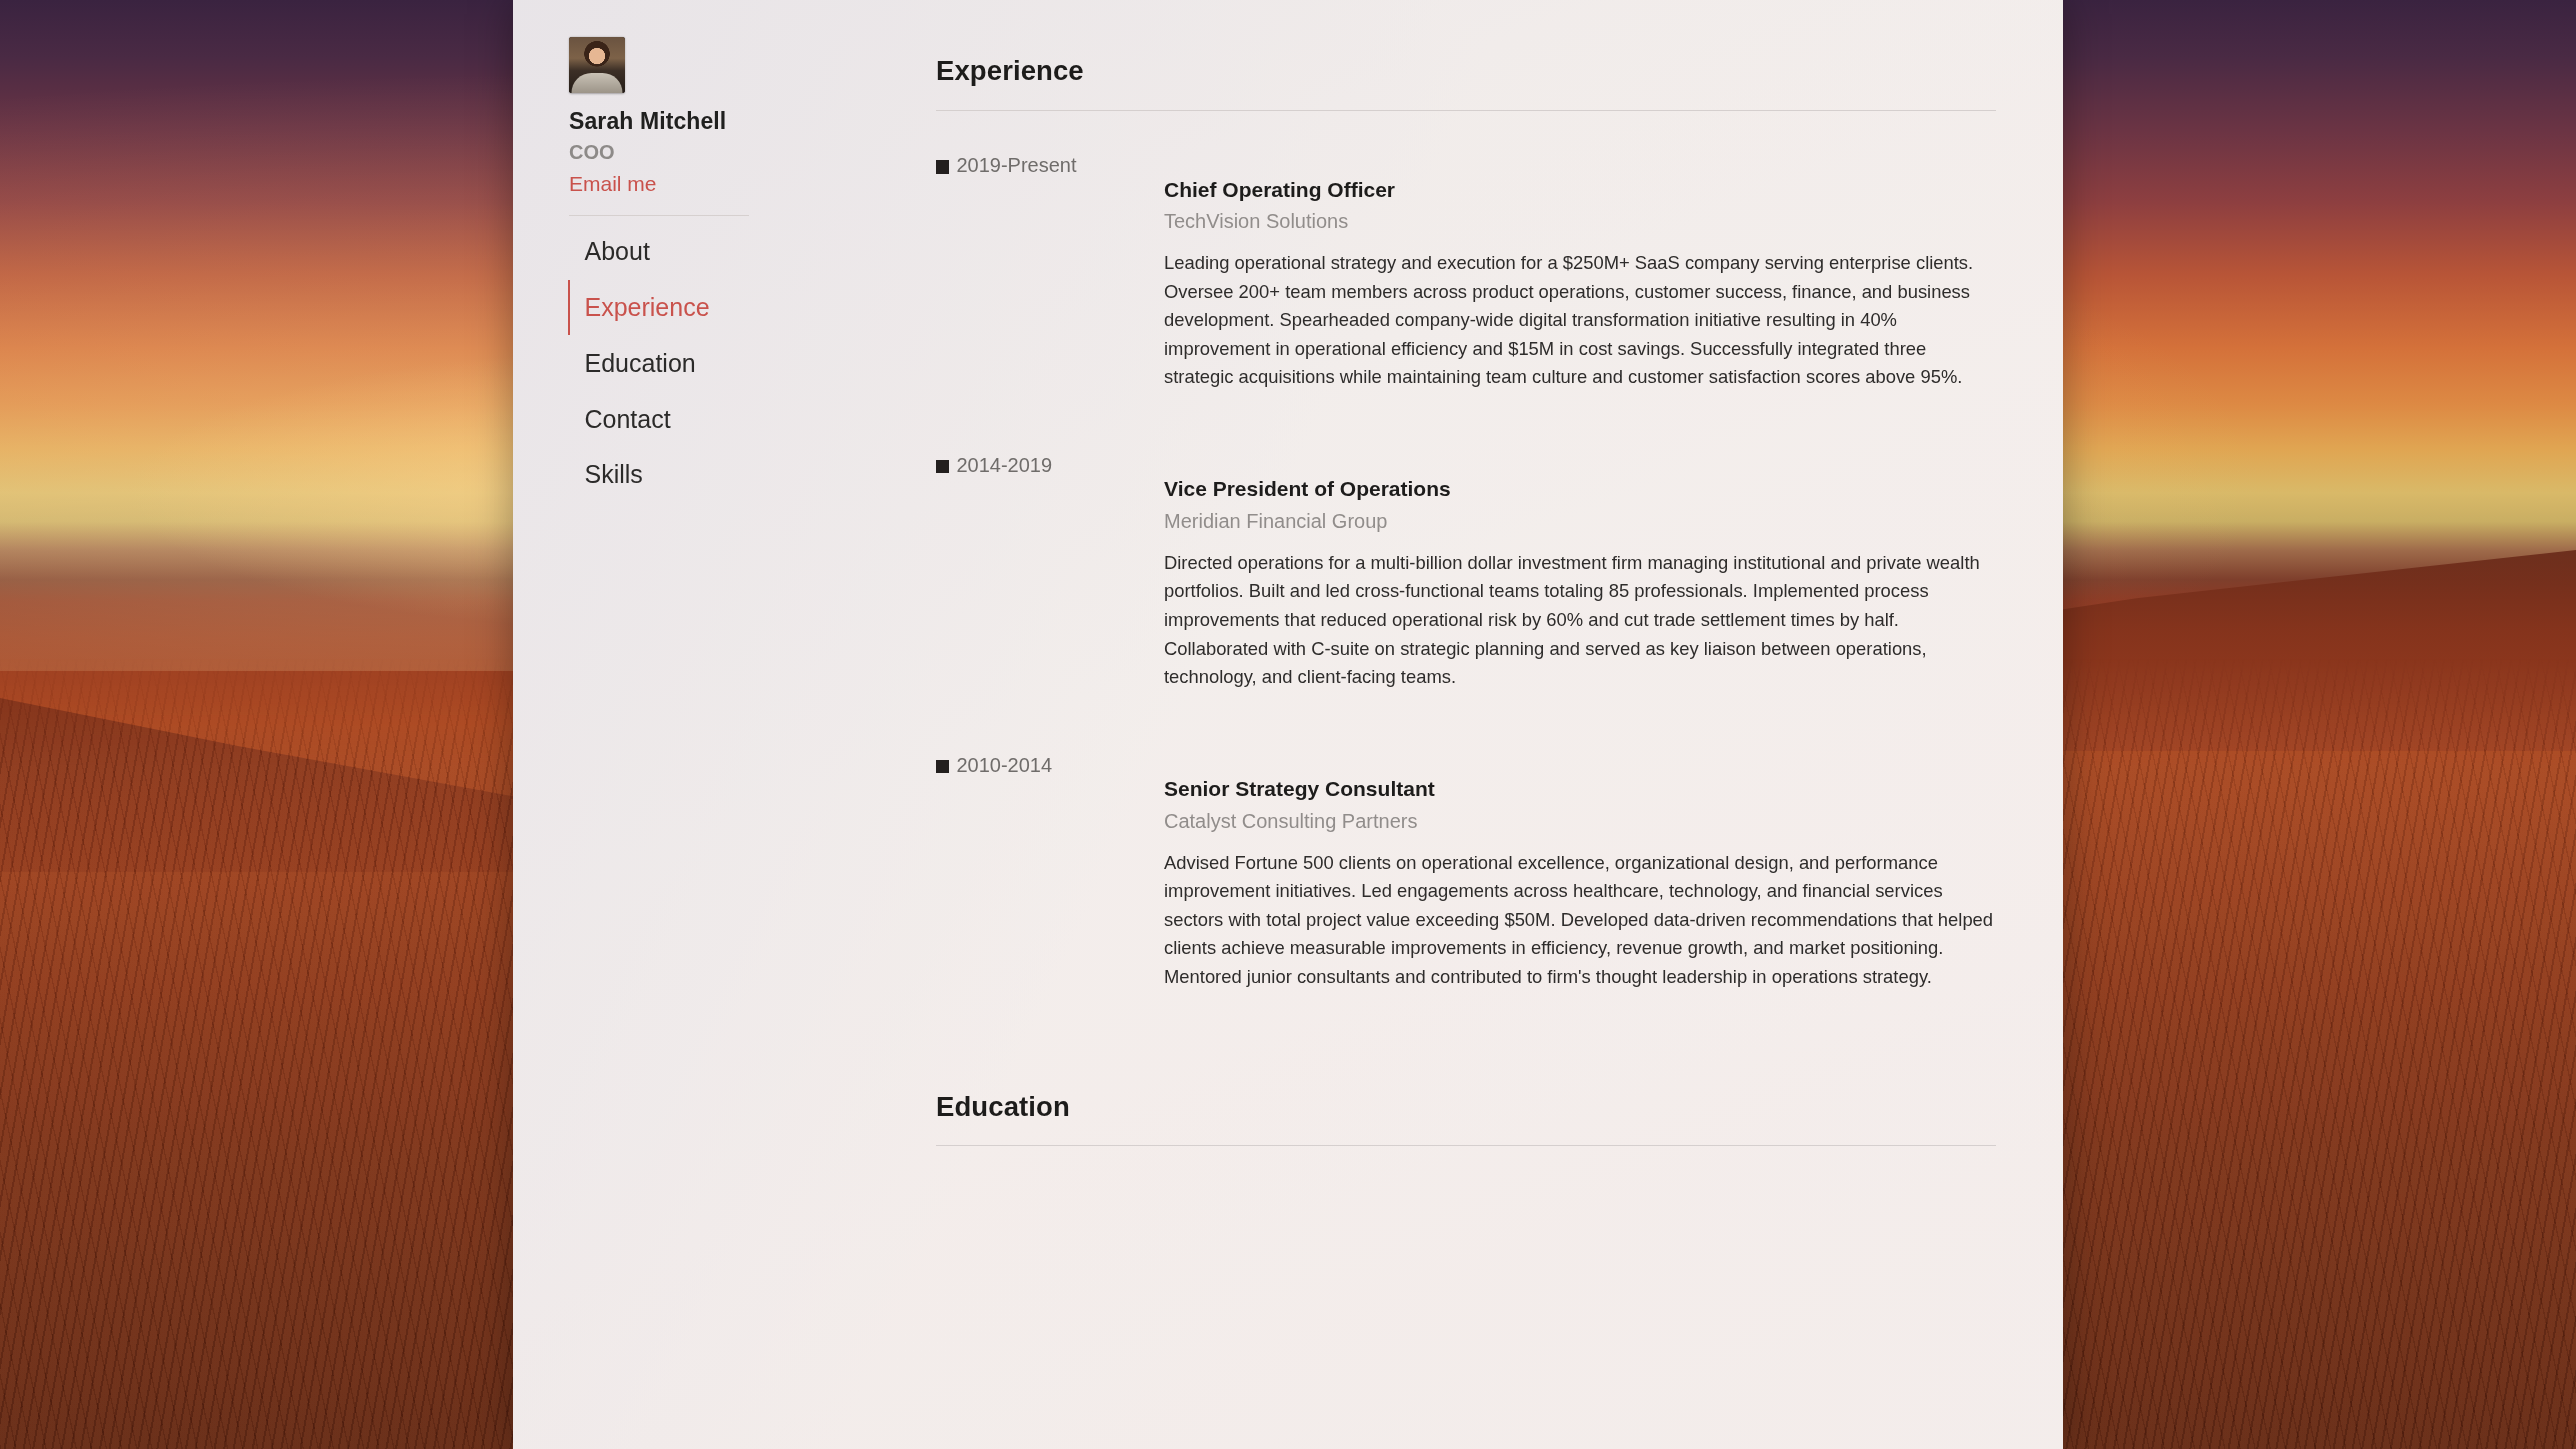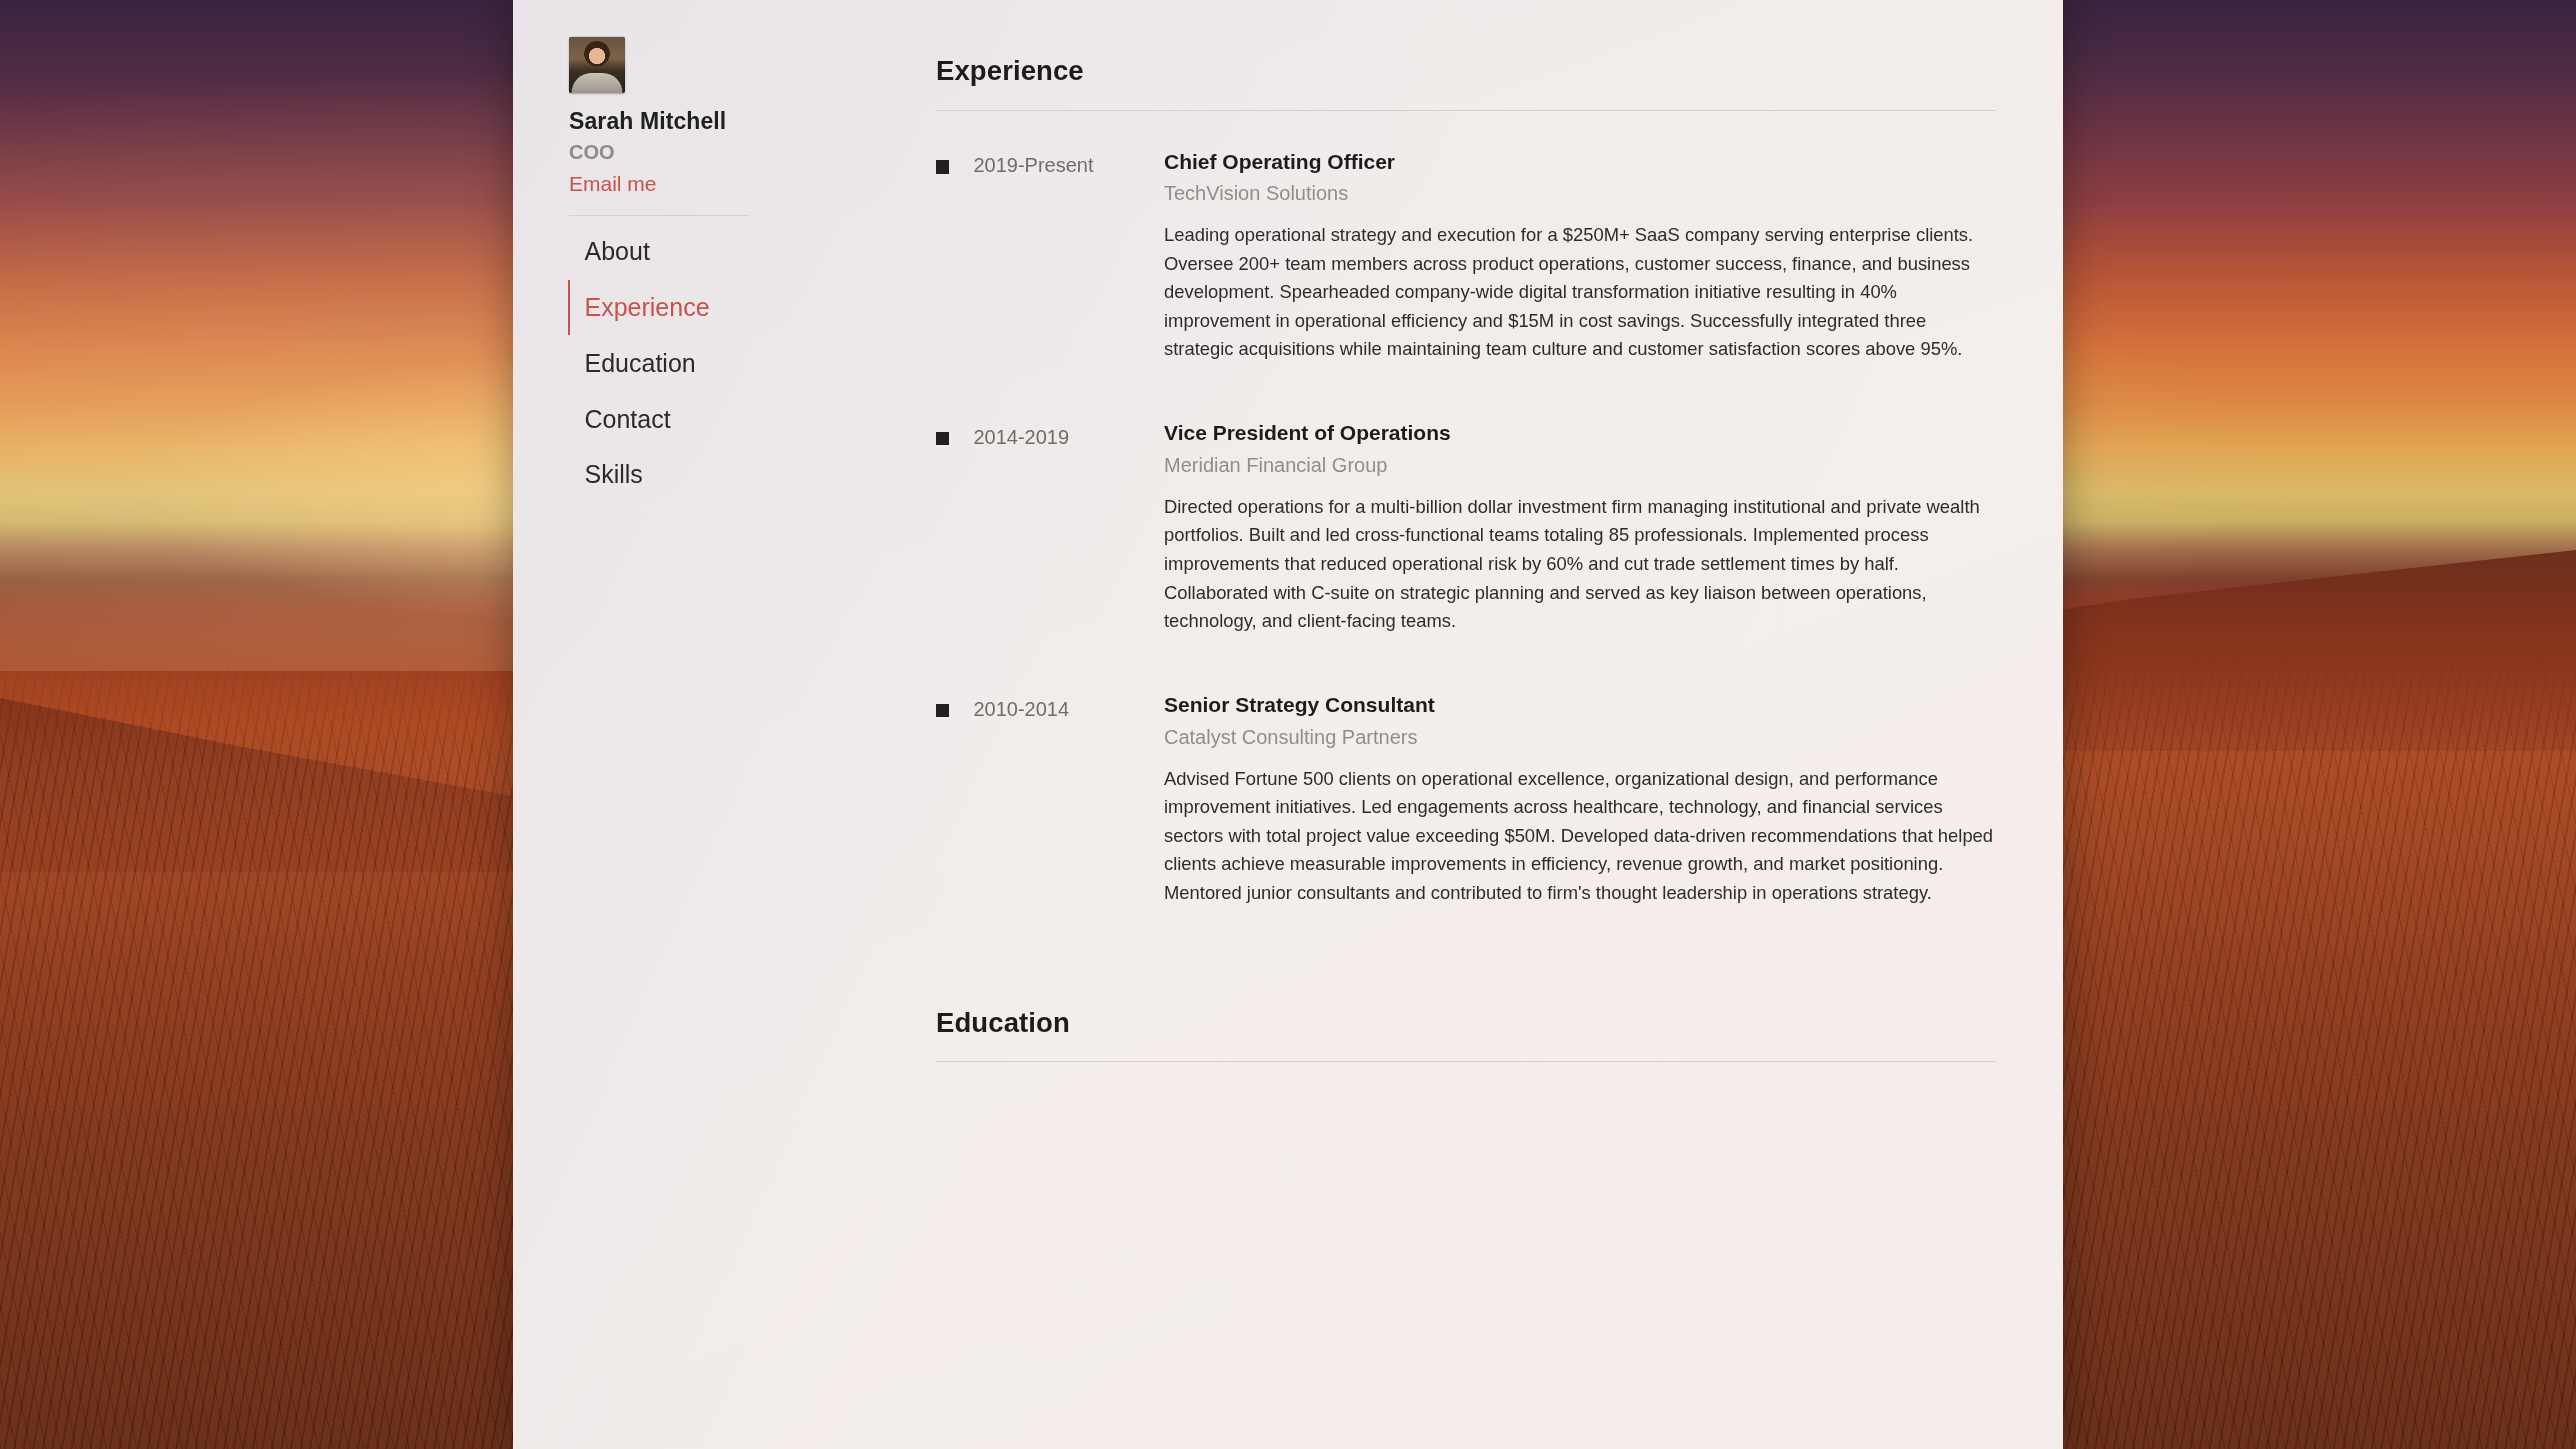--- a/index.html
+++ b/index.html
@@ -201,36 +201,37 @@
 
   .entry {
     display: flex;
     margin-top: 39px;
   }
   .entry-date-col {
     flex: 0 0 228px;
     display: flex;
     align-items: flex-start;
     padding-top: 4.7px;
-    gap: 24px;
+    gap: 7px;
   }
   .bullet-square {
     width: 13.4px; height: 13.4px;
     background: #231f1e;
     margin-top: 6px;
     flex: 0 0 13.4px;
   }
   .entry-date {
     font-size: 20px;
     color: #6f6c6a;
     white-space: nowrap;
   }
   .entry-body {
     flex: 1 1 auto;
     max-width: 832px;
+    margin-top: 28px;
   }
   .entry-title {
     font-size: 21px;
     font-weight: 700;
     color: #1d1c1b;
   }
   .entry-org {
     margin-top: 8.7px;
     font-size: 20px;
     color: #918d8b;

